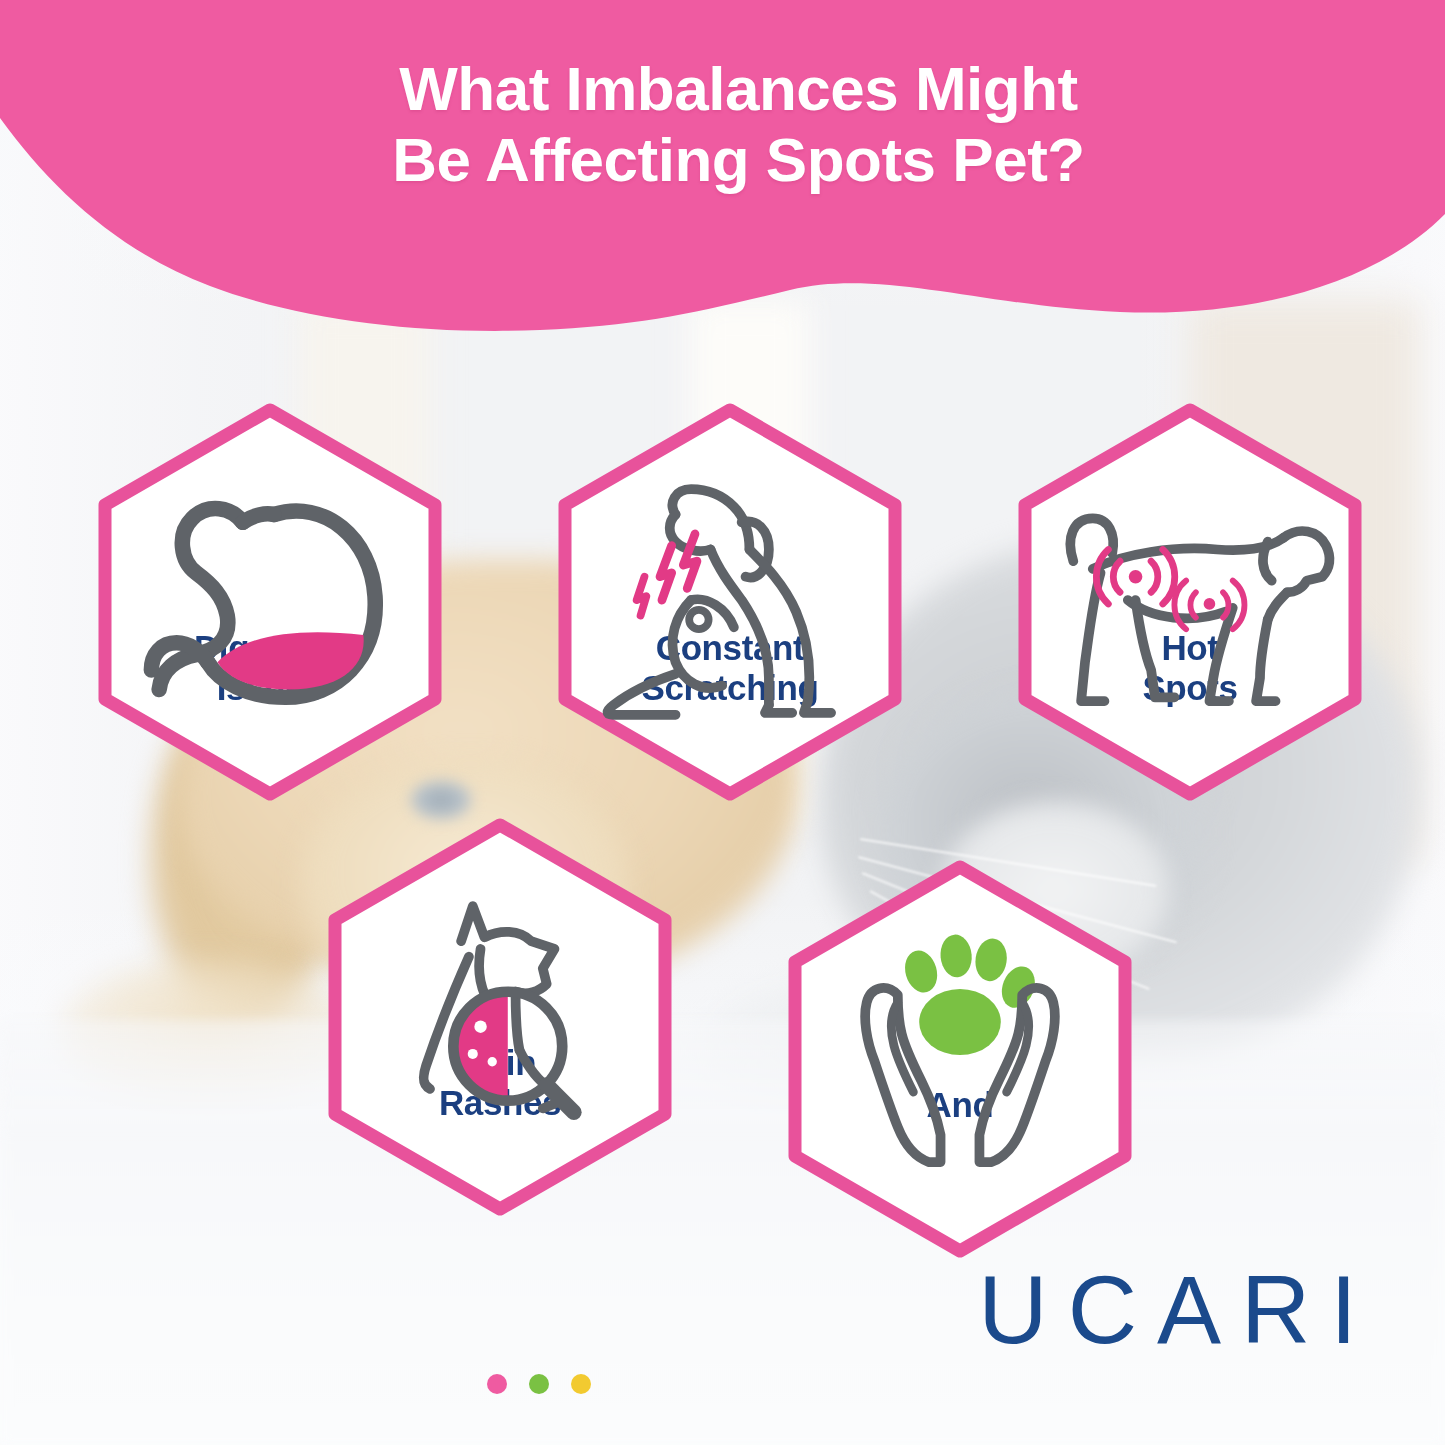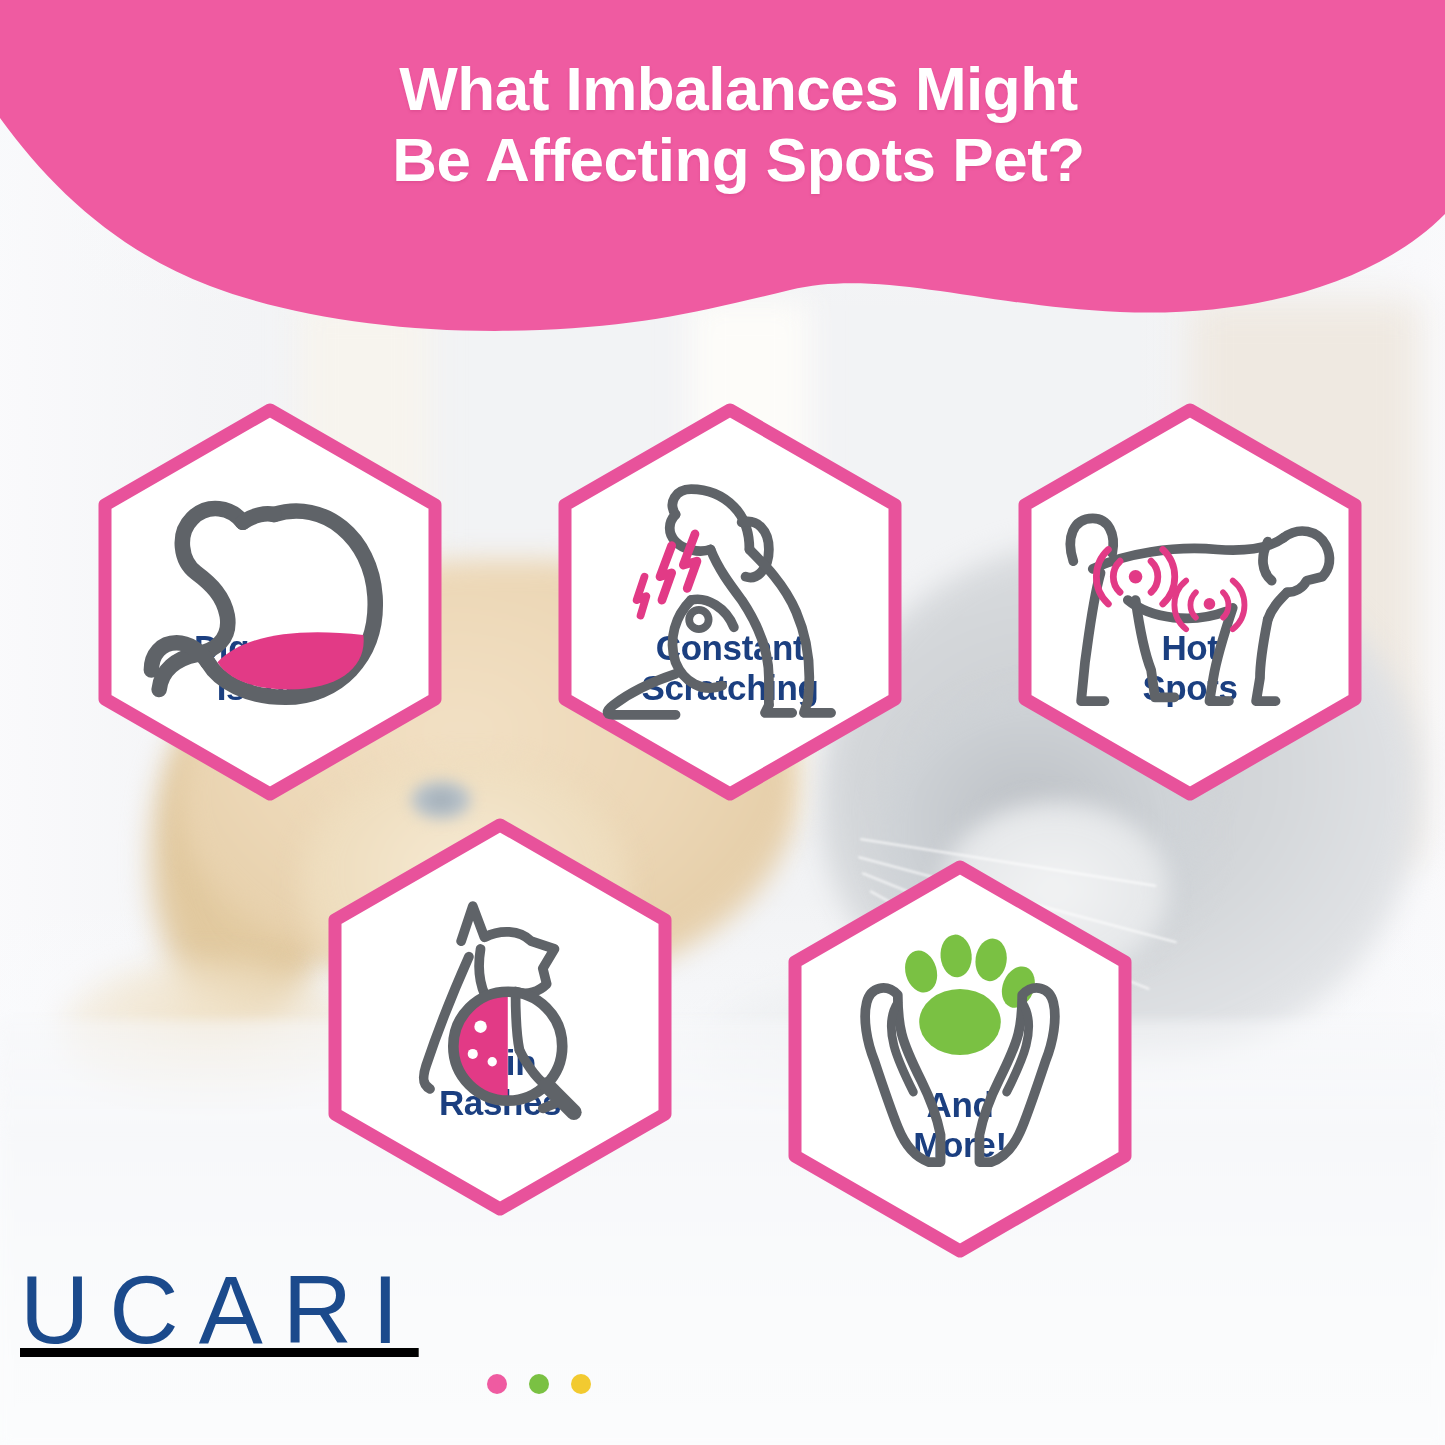--- a/index.html
+++ b/index.html
@@ -121,21 +121,21 @@
   .hex-label{
     margin-top:16px; width:330px; text-align:center;
     color:#1b3f80; font-weight:bold; font-size:35px; line-height:1.14;
     font-family:"Liberation Sans", sans-serif;
     letter-spacing:-0.4px;
   }
   .hex-label .l2{ display:block; }
 
   
   #logo{
-    position:absolute; left:0; top:1262px; width:1377px; text-align:left;text-decoration:underline;
+    position:absolute; left:0; top:1262px; width:1377px; text-align:right;
   }
   #logo-word{
     color:#1b4a8c; font-size:96px; font-weight:400;
     letter-spacing:20px; line-height:1;
     font-family:"Liberation Sans", sans-serif;
     padding-left:20px;
   }
   #logo-dots{
     margin-top:16px; display:flex; justify-content:center; gap:22px;
     padding-right:300px;
@@ -353,21 +353,20 @@
 
         <path d="M122,42 C128,36 136,38 138,46 C140,54 138,66 134,76
                  C130,88 126,100 122,110 C118,120 112,126 106,128 L100,128
                  L100,114 C102,104 106,94 110,86 C114,78 118,70 120,62
                  C122,54 122,46 122,42 Z" fill="none" stroke="#5F6368" stroke-width="5" stroke-linejoin="round" stroke-linecap="round"></path>
         <path d="M122,46 C126,52 126,60 124,68 C122,76 118,84 114,92" fill="none" stroke="#5F6368" stroke-width="4.5" stroke-linecap="round"></path>
       </svg>
     </div>
     <div class="hex-label">
       <span>And</span>
-      <span class="l2">More!</span>
     </div>
   </div>
 </div>
 
 <div id="logo">
   <div id="logo-word">UCARI</div>
   <div id="logo-dots">
     <span style="background:#EF5BA1;"></span>
     <span style="background:#7AC143;"></span>
     <span style="background:#F2CA30;"></span>

